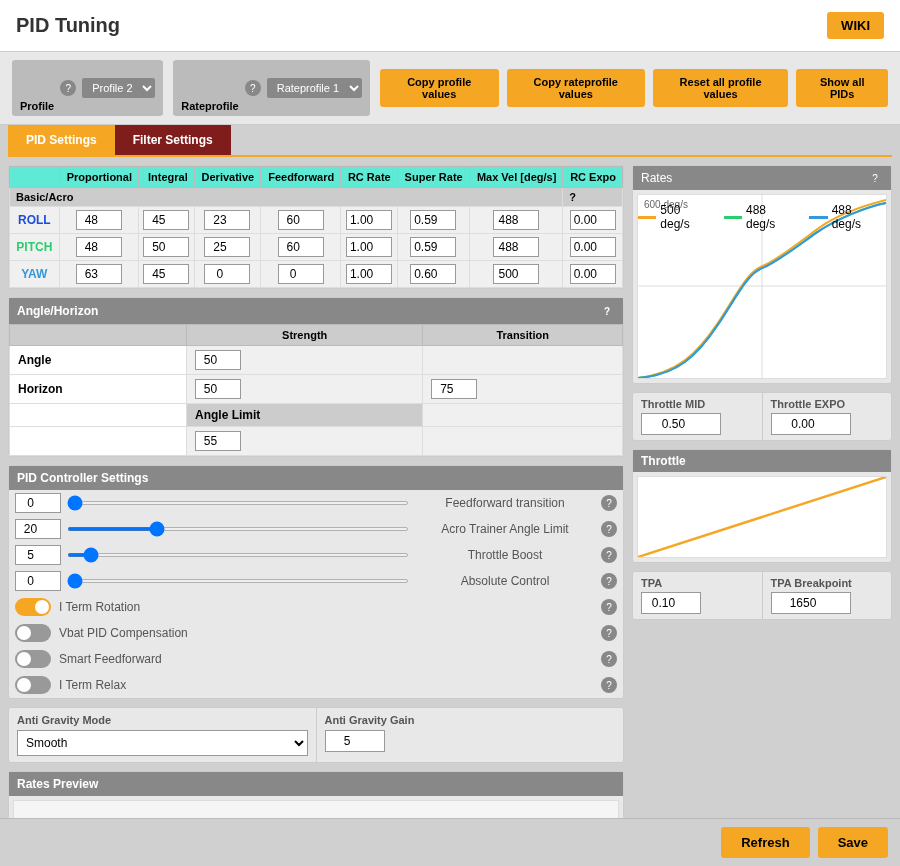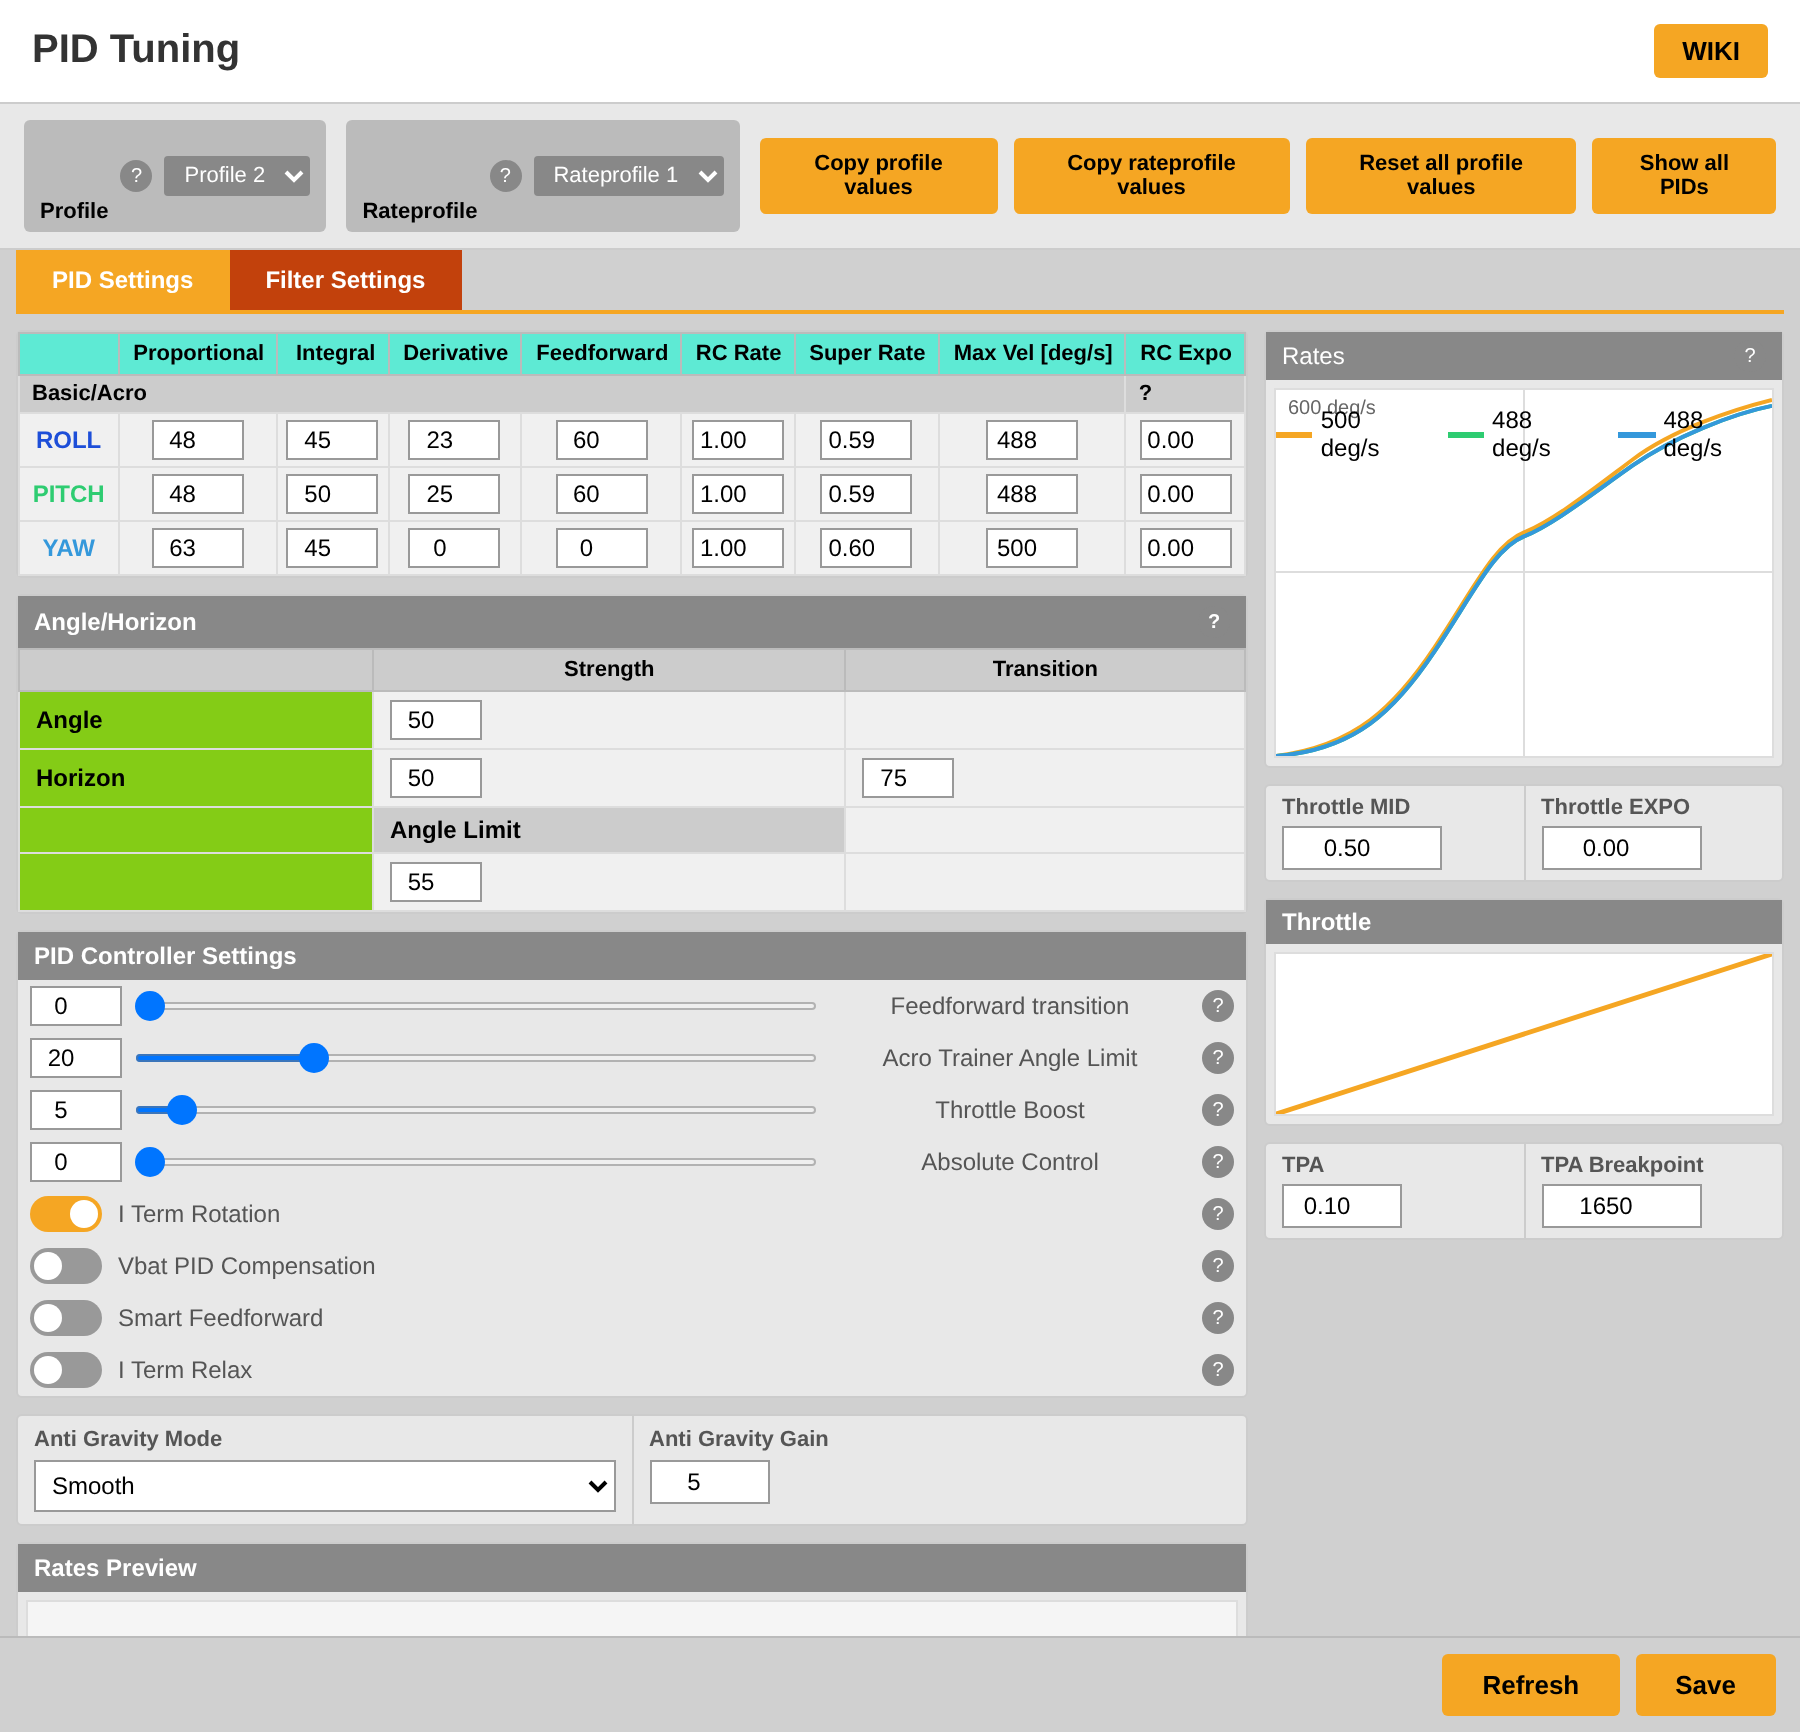--- a/index.html
+++ b/index.html
@@ -13,21 +13,21 @@
     .profile-group { display: flex; align-items: center; gap: 6px; background: #bbb; padding: 4px 8px; border-radius: 3px; }
     .profile-group label { font-weight: bold; font-size: 11px; margin-top: 36px; }
     .profile-group select { background: #888; color: #fff; border: none; padding: 3px 6px; border-radius: 2px; font-size: 11px; }
     .help-icon { background: #888; color: #fff; border-radius: 50%; width: 16px; height: 16px; display: inline-flex; align-items: center; justify-content: center; font-size: 10px; cursor: pointer; }
     .top-btns { display: flex; gap: 8px; margin-left: auto; }
     .top-btn { background: #f5a623; border: none; padding: 7px 12px; font-weight: bold; cursor: pointer; border-radius: 3px; font-size: 11px; }
 
     .tabs { display: flex; border-bottom: 2px solid #f5a623; margin: 0 8px; }
     .tab { padding: 8px 18px; cursor: pointer; font-weight: bold; font-size: 12px; }
     .tab.active { background: #f5a623; color: #fff; }
-    .tab.inactive { background: #c2410c; color: #fff; }
+    .tab.inactive { background: #7f1d1d; color: #fff; }
 
     .main-content { display: flex; gap: 8px; padding: 8px; height: calc(866px - 130px); }
     .left-panel { flex: 1; display: flex; flex-direction: column; gap: 8px; overflow-y: auto; }
     .right-panel { width: 260px; display: flex; flex-direction: column; gap: 8px; }
 
     .section { background: #e8e8e8; border: 1px solid #ccc; border-radius: 3px; }
     .section-header { background: #888; color: #fff; padding: 5px 8px; font-weight: bold; display: flex; justify-content: space-between; align-items: center; }
 
     
     .pid-table { width: 100%; border-collapse: collapse; }
@@ -37,21 +37,21 @@
     .row-label { font-weight: bold; padding: 2px 6px !important; }
     .roll-label { color: #1d4ed8; }
     .pitch-label { color: #2ecc71; }
     .yaw-label { color: #3498db; }
     input[type=number] { width: 46px; padding: 2px 3px; border: 1px solid #999; background: #fff; text-align: center; }
 
     
     .angle-table { width: 100%; border-collapse: collapse; }
     .angle-table th { background: #ccc; padding: 4px 8px; font-weight: bold; font-size: 11px; border: 1px solid #bbb; text-align: center; }
     .angle-table td { padding: 4px 8px; border: 1px solid #ddd; background: #f0f0f0; }
-    .angle-table td:first-child { background: #84cc16; font-weight: bold; }
+    .angle-table td:first-child { background: #ffffff; font-weight: bold; }
 
     
     .slider-row { display: flex; align-items: center; gap: 6px; padding: 3px 6px; }
     .slider-row input[type=range] { flex: 1; height: 4px; }
     .slider-val { width: 40px; }
     .slider-label { flex: 0 0 180px; color: #555; text-align: center; }
 
     
     .toggle-row { display: flex; align-items: center; gap: 8px; padding: 4px 6px; }
     .toggle { width: 36px; height: 18px; background: #999; border-radius: 9px; position: relative; cursor: pointer; }

